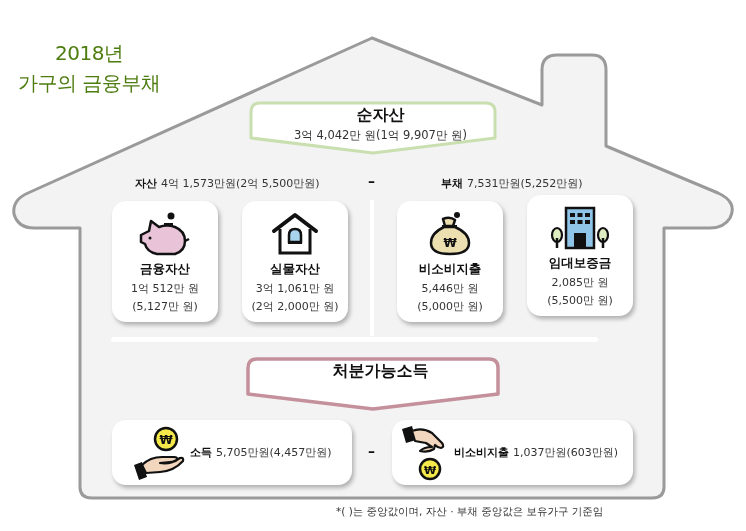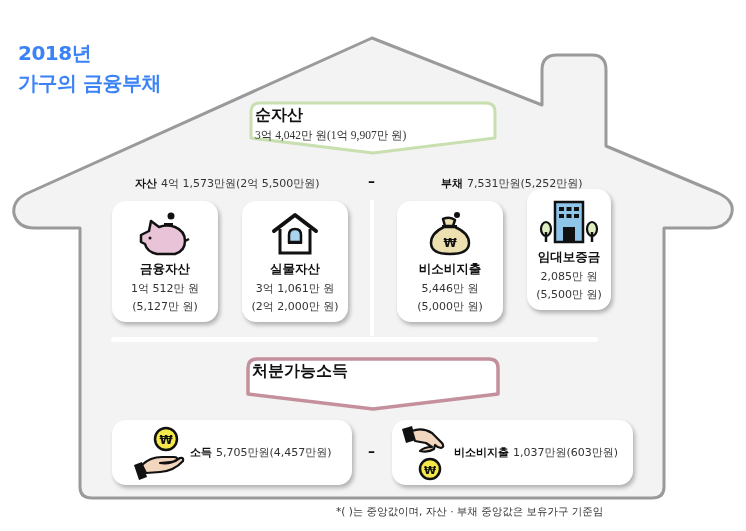--- a/index.html
+++ b/index.html
@@ -1,23 +1,23 @@
 <!DOCTYPE html>
 <html><head>
 <meta charset="utf-8">
 <style>
   html, body { margin:0; padding:0; background:#ffffff; }
   body { width:746px; height:531px; position:relative; overflow:hidden;
          font-family:"DejaVu Sans","Liberation Sans",sans-serif; color:#222; }
   .abs { position:absolute; }
   #house { position:absolute; left:0; top:0; }
-  .title { left:18px; top:38px; font-size:20px; font-weight:bold; line-height:30px; color:#3b82f6; letter-spacing:-0.5px; }
+  .title { left:18px; top:38px; font-size:20px; font-weight:normal; line-height:30px; color:#4d7c0f; letter-spacing:-0.5px;text-align:center; }
   .banner { position:absolute; }
   .banner svg { position:absolute; left:0; top:0; }
-  .banner .bt { position:absolute; left:7px; right:0; text-align:left;font-family:Liberation Serif, serif; }
+  .banner .bt { position:absolute; left:15px; right:0; text-align:center; }
   .banner .h { font-weight:bold; color:#111; }
   .banner .v { color:#333; font-size:11.5px; }
   .sumline { position:absolute; font-size:11px; color:#333; white-space:nowrap; }
   .sumline b { color:#111; font-weight:bold; margin-right:4px; }
   .minus { position:absolute; font-weight:bold; font-size:14px; color:#111; }
   .card { position:absolute; background:#fff; border-radius:14px;
           box-shadow:2px 3px 4px rgba(0,0,0,0.28); text-align:center; }
   .card .icon { position:absolute; left:0; right:0; top:10px; height:46px; display:flex; justify-content:center; }
   .card .name { position:absolute; left:0; right:0; top:60px; font-weight:bold; font-size:12.5px; color:#111;text-align:center; }
   .card .v1 { position:absolute; left:0; right:0; top:80px; font-size:11px; color:#333; }
@@ -104,21 +104,21 @@
       <path d="M 19 16 L 30 16 Q 44 22 44 32 Q 44 43 25 43 Q 6 43 6 32 Q 6 22 19 16 Z" fill="#ece0b0" stroke="#111" stroke-width="2.5" stroke-linejoin="round"></path>
       <rect x="17" y="14" width="15" height="3" fill="#111"></rect>
       <text x="25" y="36" text-anchor="middle" font-size="12" font-weight="bold" fill="#111" font-family="DejaVu Sans, sans-serif">₩</text>
     </svg>
   </div>
   <div class="name">비소비지출</div>
   <div class="v1">5,446만 원</div>
   <div class="v2">(5,000만 원)</div>
 </div>
 
-<div class="card" style="left:527px; top:189px; width:84px; height:121px;">
+<div class="card" style="left:527px; top:195px; width:106px; height:121px;">
   <div class="icon">
     <svg width="62" height="46" viewBox="0 0 62 46">
       <rect x="17" y="3" width="28" height="40" fill="#8fc5e8" stroke="#111" stroke-width="2.5"></rect>
       <g fill="#111">
         <rect x="21" y="8" width="5" height="4"></rect>
           <rect x="28.5" y="8" width="5" height="4"></rect>
           <rect x="36" y="8" width="5" height="4"></rect>
         <rect x="21" y="15" width="5" height="4"></rect>
           <rect x="28.5" y="15" width="5" height="4"></rect>
           <rect x="36" y="15" width="5" height="4"></rect>

